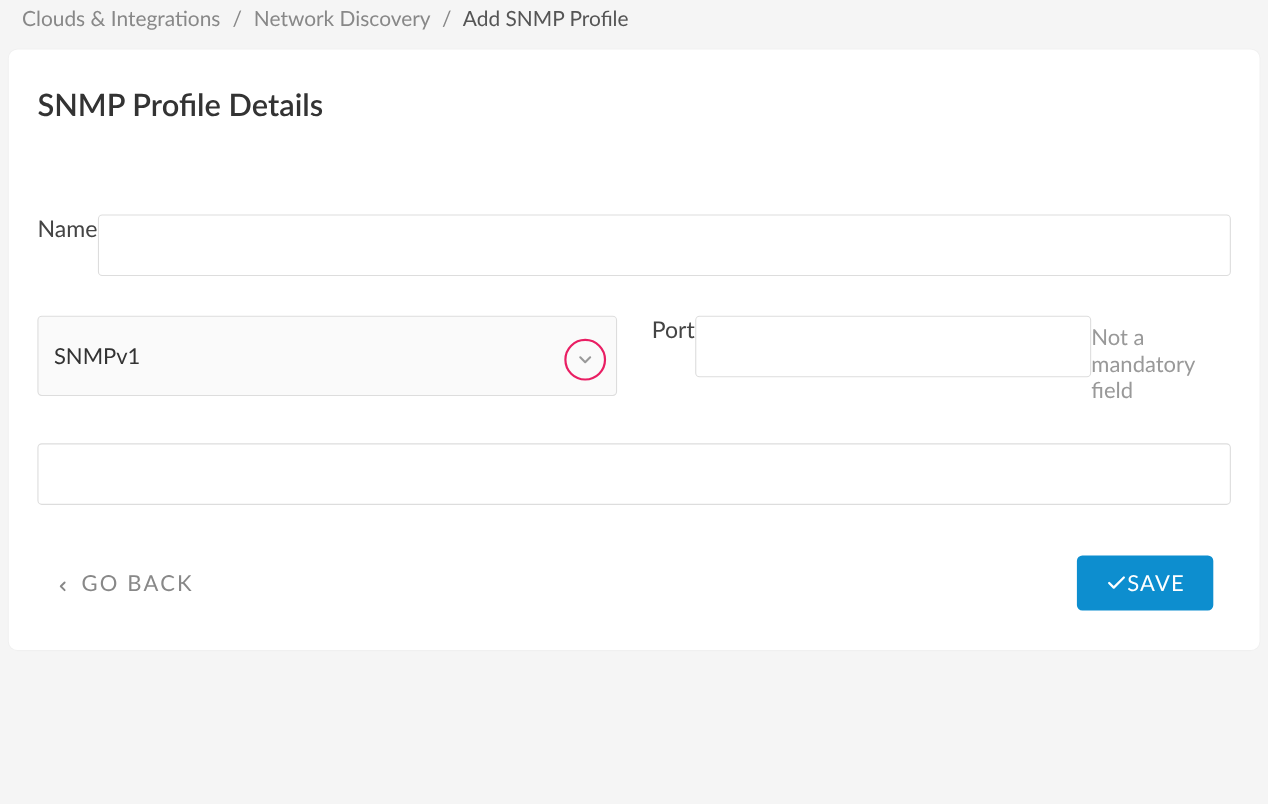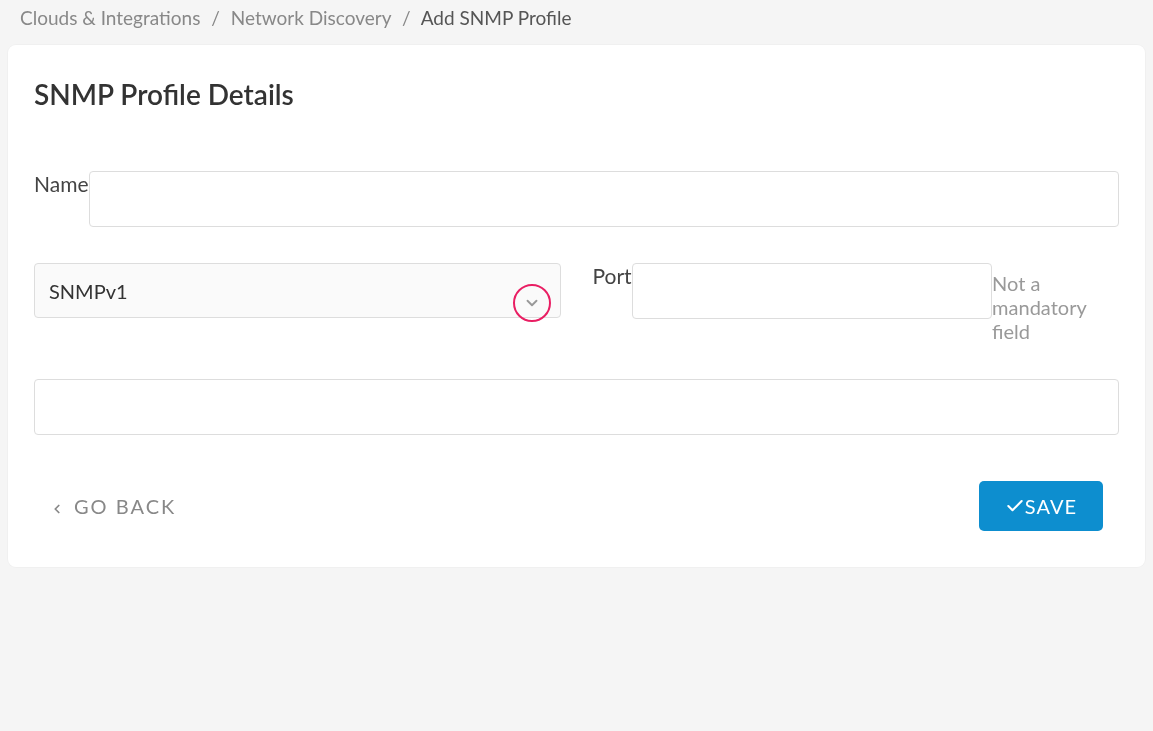--- a/index.html
+++ b/index.html
@@ -35,21 +35,21 @@
       background: #fff;
       border-radius: 8px;
       margin: 0 8px;
       padding: 32px 26px 36px 26px;
       box-shadow: 0 0 0 1px rgba(0,0,0,0.02);
     }
     .page-title {
       font-size: 28px;
       font-weight: 600;
       color: #333;
-      margin-bottom: 60px;
+      margin-bottom: 84px;
     }
     .form-row {
       display: flex;
       gap: 32px;
       margin-bottom: 36px;
     }
     .form-group {
       flex: 1;
       display: flex;
       flex-direction: row;
@@ -71,21 +71,21 @@
       padding: 0 14px;
       color: #333;
       background: #fff;
     }
     .select-wrap {
       position: relative;
       width: 100%;
     }
     .select {
       width: 100%;
-      height: 55px;
+      height: 73px;
       border: 1px solid #ddd;
       border-radius: 4px;
       background: #fafafa;
       font-size: 20px;
       color: #333;
       padding: 0 14px;
       display: flex;
       align-items: center;
       cursor: pointer;
     }

